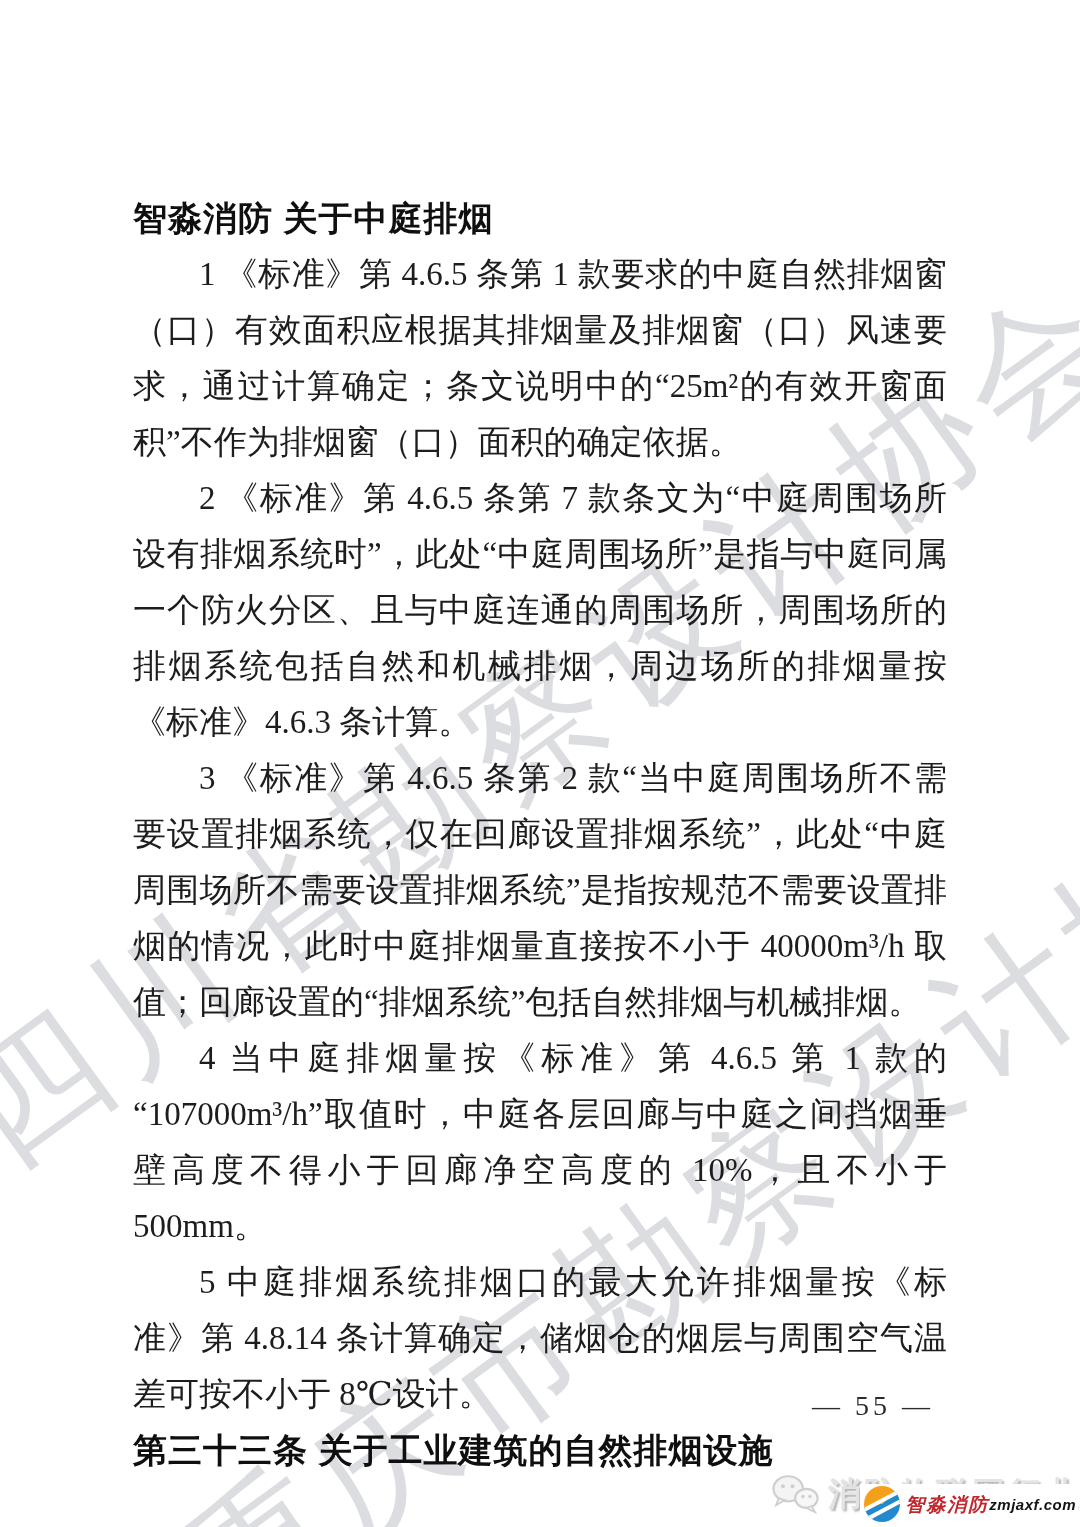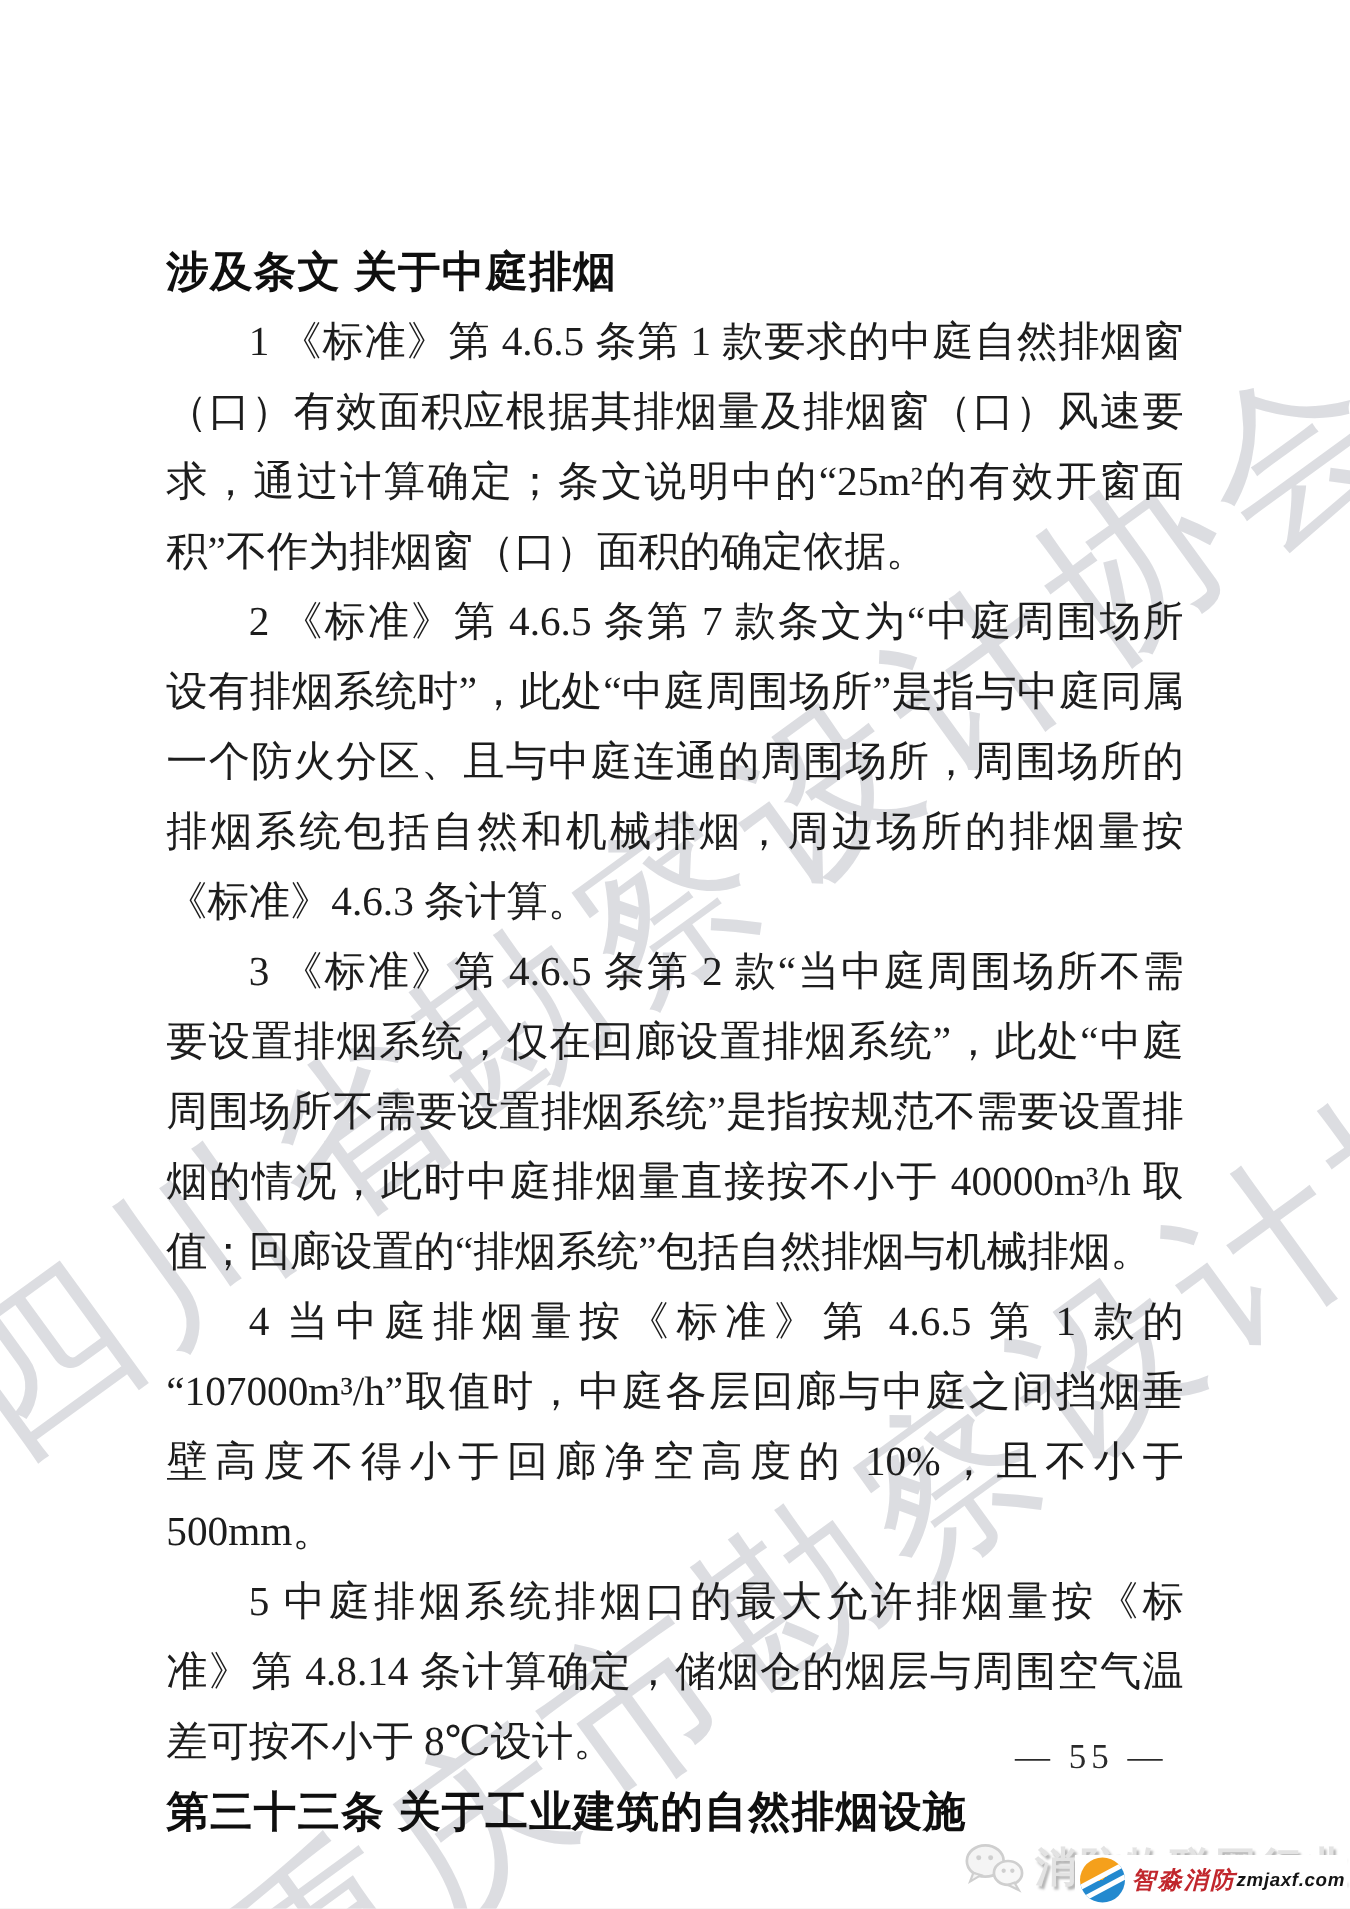--- a/index.html
+++ b/index.html
@@ -146,21 +146,21 @@
 </head>
 <body>
 
 <div class="page">
 
   <div class="wm wm-1">四川省勘察设计协会</div>
   <div class="wm wm-2">重庆市勘察设计协会</div>
 
   <div class="content">
 
-    <h2 class="sec-heading">涉及条文 关于中庭排烟</h2>
+    <h2 class="sec-heading">智淼消防 关于中庭排烟</h2>
 
 
     <p class="body-para">1 《标准》第 4.6.5 条第 1 款要求的中庭自然排烟窗（口）有效面积应根据其排烟量及排烟窗（口）风速要求，通过计算确定；条文说明中的“25m²的有效开窗面积”不作为排烟窗（口）面积的确定依据。</p>
 
     <p class="body-para">2 《标准》第 4.6.5 条第 7 款条文为“中庭周围场所设有排烟系统时”，此处“中庭周围场所”是指与中庭同属一个防火分区、且与中庭连通的周围场所，周围场所的排烟系统包括自然和机械排烟，周边场所的排烟量按《标准》4.6.3 条计算。</p>
 
     <p class="body-para">3 《标准》第 4.6.5 条第 2 款“当中庭周围场所不需要设置排烟系统，仅在回廊设置排烟系统”，此处“中庭周围场所不需要设置排烟系统”是指按规范不需要设置排烟的情况，此时中庭排烟量直接按不小于 40000m³/h 取值；回廊设置的“排烟系统”包括自然排烟与机械排烟。</p>
 
     <p class="body-para">4 当中庭排烟量按《标准》第 4.6.5 第 1 款的“107000m³/h”取值时，中庭各层回廊与中庭之间挡烟垂壁高度不得小于回廊净空高度的 10%，且不小于 500mm。</p>
 

